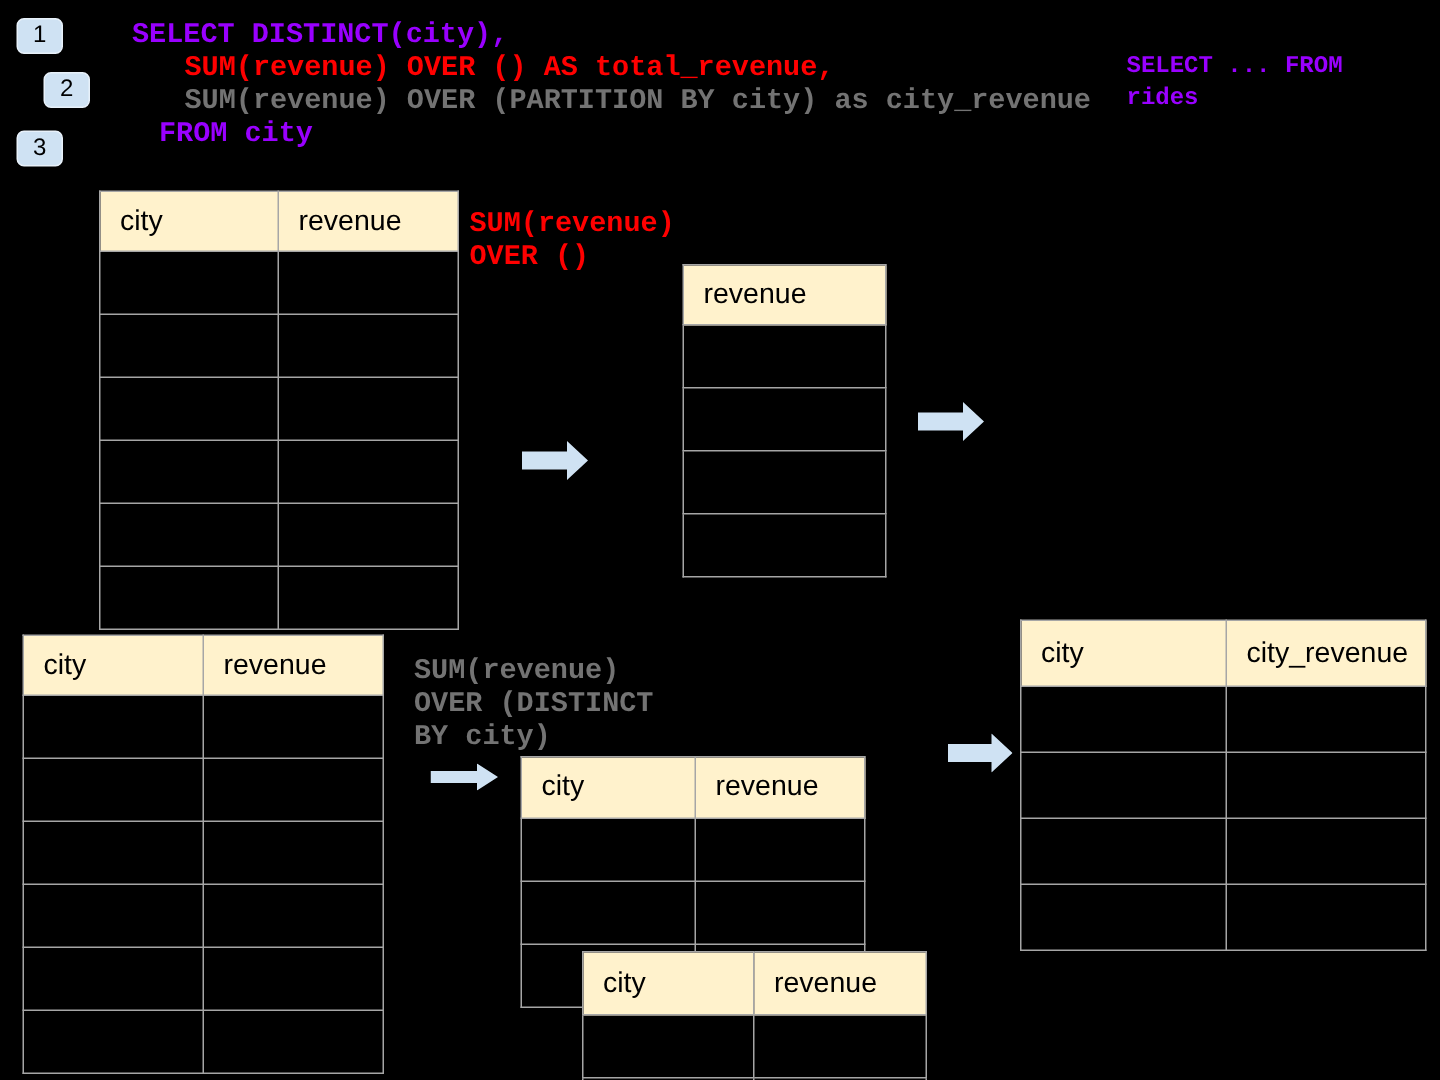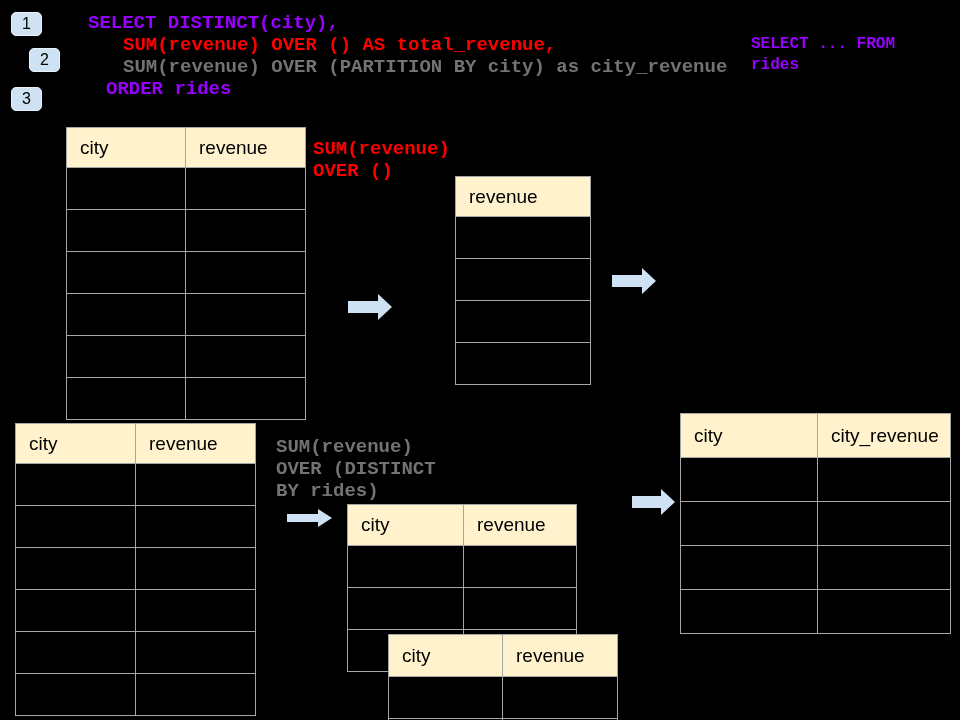--- a/index.html
+++ b/index.html
@@ -58,31 +58,31 @@
   <div class="badge" style="left:29px;top:48px;">
       <span>2</span>
     </div>
   <div class="badge" style="left:11px;top:87px;">
       <span>3</span>
     </div>
 
   <div class="code purple" style="left:88px;top:12px;">SELECT DISTINCT(city),</div>
   <div class="code red" style="left:123px;top:34px;">SUM(revenue) OVER () AS total_revenue,</div>
   <div class="code green" style="left:123px;top:56px;">SUM(revenue) OVER (PARTITION BY city) as city_revenue</div>
-  <div class="code purple" style="left:106px;top:78px;">ORDER rides</div>
+  <div class="code purple" style="left:106px;top:78px;">FROM city</div>
 
   <div class="code small purple" style="left:751px;top:34px;">SELECT ... FROM</div>
   <div class="code small purple" style="left:751px;top:55px;">rides</div>
 
   <div class="code red" style="left:313px;top:138px;">SUM(revenue)</div>
   <div class="code red" style="left:313px;top:160px;">OVER ()</div>
 
   <div class="code green" style="left:276px;top:436px;">SUM(revenue)</div>
   <div class="code green" style="left:276px;top:458px;">OVER (DISTINCT</div>
-  <div class="code green" style="left:276px;top:480px;">BY rides)</div>
+  <div class="code green" style="left:276px;top:480px;">BY city)</div>
 
   <table class="tbl" style="left:66px;top:127px;width:239px;">
     <colgroup>
         <col style="width:119px">
         <col style="width:120px">
       </colgroup>
     <thead>
         <tr>
       <th>city</th>
       <th>revenue</th>

